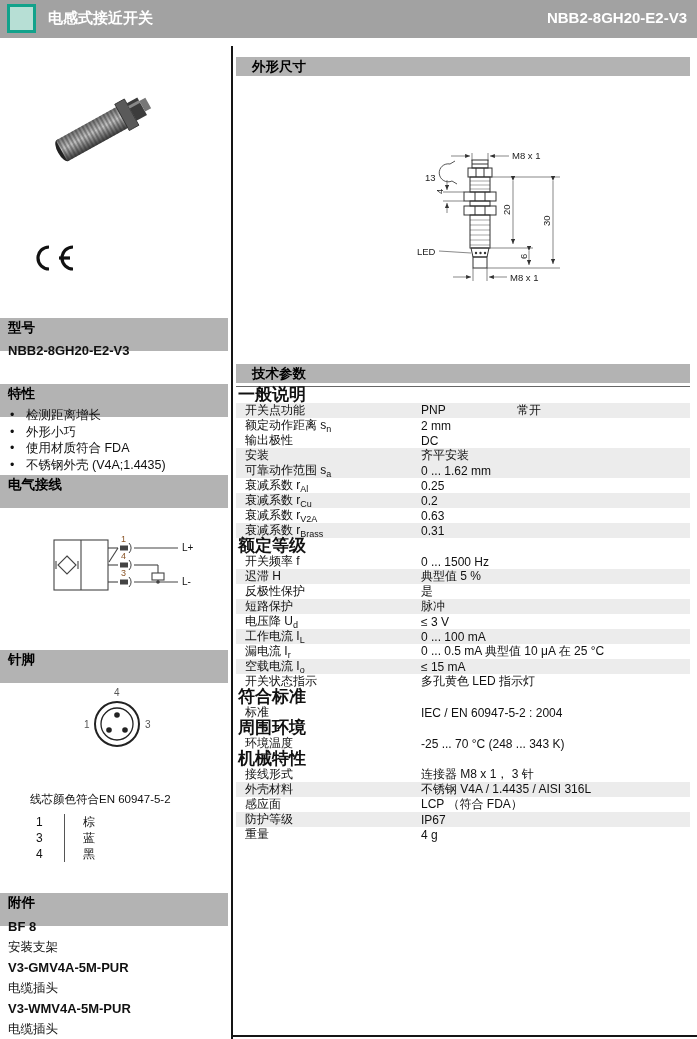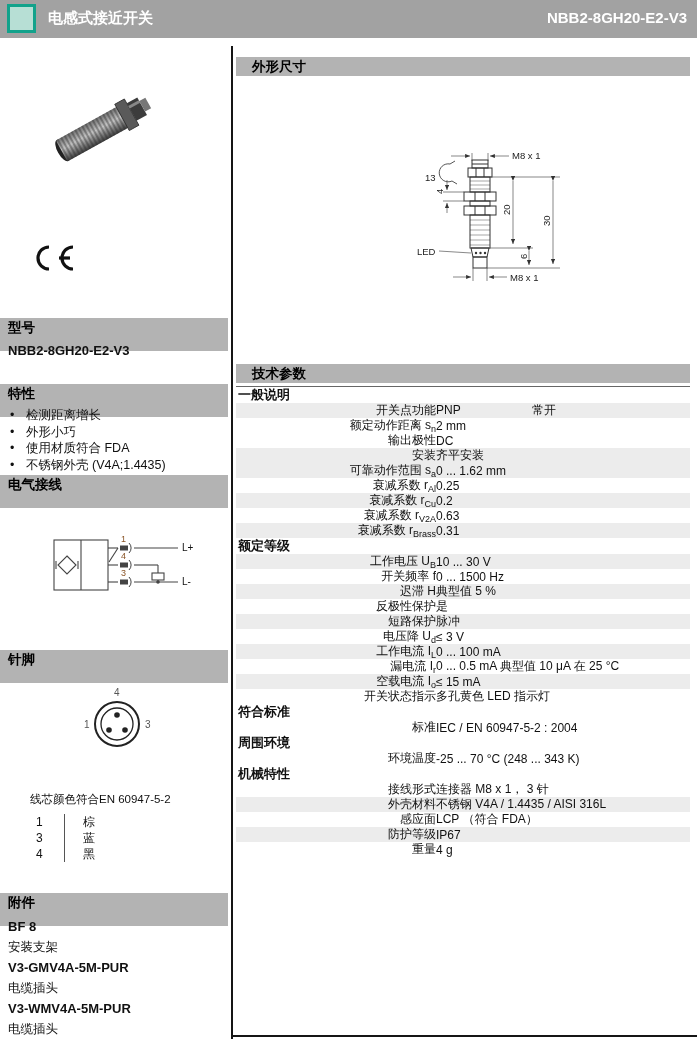--- a/index.html
+++ b/index.html
@@ -33,24 +33,24 @@
   .wt-nums{width:20px;}
   .wt-sep{width:1px;background:#555;margin-left:8px;}
   .wt-names{padding-left:18px;}
 
   .accs{position:absolute;left:8px;top:916px;}
   .acc-model{font-size:13px;font-weight:bold;line-height:21px;}
   .acc-desc{font-size:12.5px;line-height:20px;}
 
   
   .tech{position:absolute;left:236px;top:386px;width:454px;border-top:1px solid #666;}
-  .subsec{height:16px;line-height:16px;font-size:13px;font-weight:bold;padding-left:2px;}
+  .subsec{height:16px;line-height:16px;font-size:17px;font-weight:bold;padding-left:2px;}
   .trow{display:flex;height:15px;align-items:center;font-size:12px;white-space:nowrap;}
   .trow.shaded{background:#ececec;}
-  .lbl{width:176px;padding-left:24px;overflow:hidden;text-align:right;}
+  .lbl{width:176px;padding-left:9px;overflow:hidden;}
   .val{flex:1;}
   .v1{display:inline-block;min-width:96px;}
   sub{font-size:9px;}
 
   svg text{font-family:"Liberation Sans","DejaVu Sans",sans-serif;}
   .abs{position:absolute;}
 </style>
 </head>
 <body>
 
@@ -306,24 +306,20 @@
       </div>
       <div class="trow">
         <span class="lbl">衰减系数 r<sub>V2A</sub></span>
         <span class="val"><span class="v1">0.63</span></span>
       </div>
       <div class="trow shaded">
         <span class="lbl">衰减系数 r<sub>Brass</sub></span>
         <span class="val"><span class="v1">0.31</span></span>
       </div>
       <div class="subsec">额定等级</div>
-      <div class="trow shaded">
-        <span class="lbl">工作电压  U<sub>B</sub></span>
-        <span class="val"><span class="v1">10 ... 30 V</span></span>
-      </div>
       <div class="trow">
         <span class="lbl">开关频率 f</span>
         <span class="val"><span class="v1">0 ... 1500 Hz</span></span>
       </div>
       <div class="trow shaded">
         <span class="lbl">迟滞 H</span>
         <span class="val"><span class="v1">典型值 5 %</span></span>
       </div>
       <div class="trow">
         <span class="lbl">反极性保护</span>

